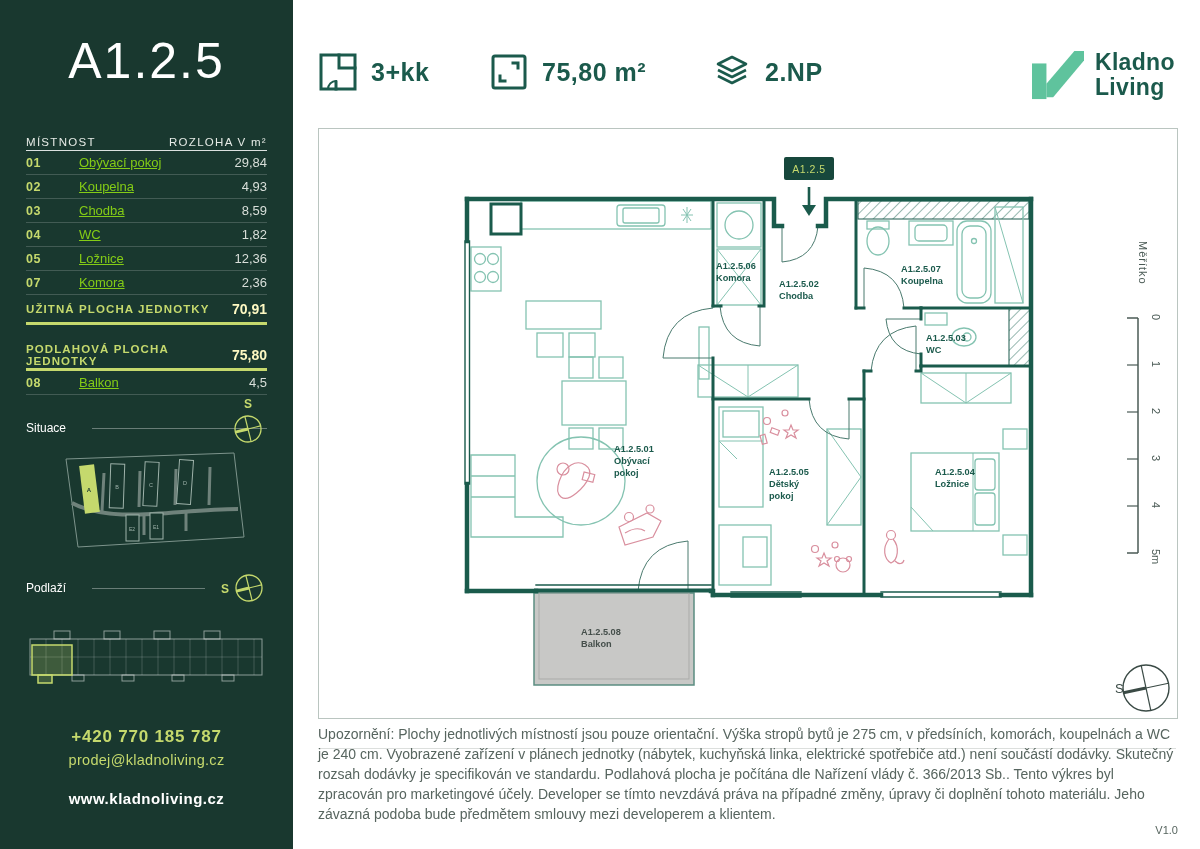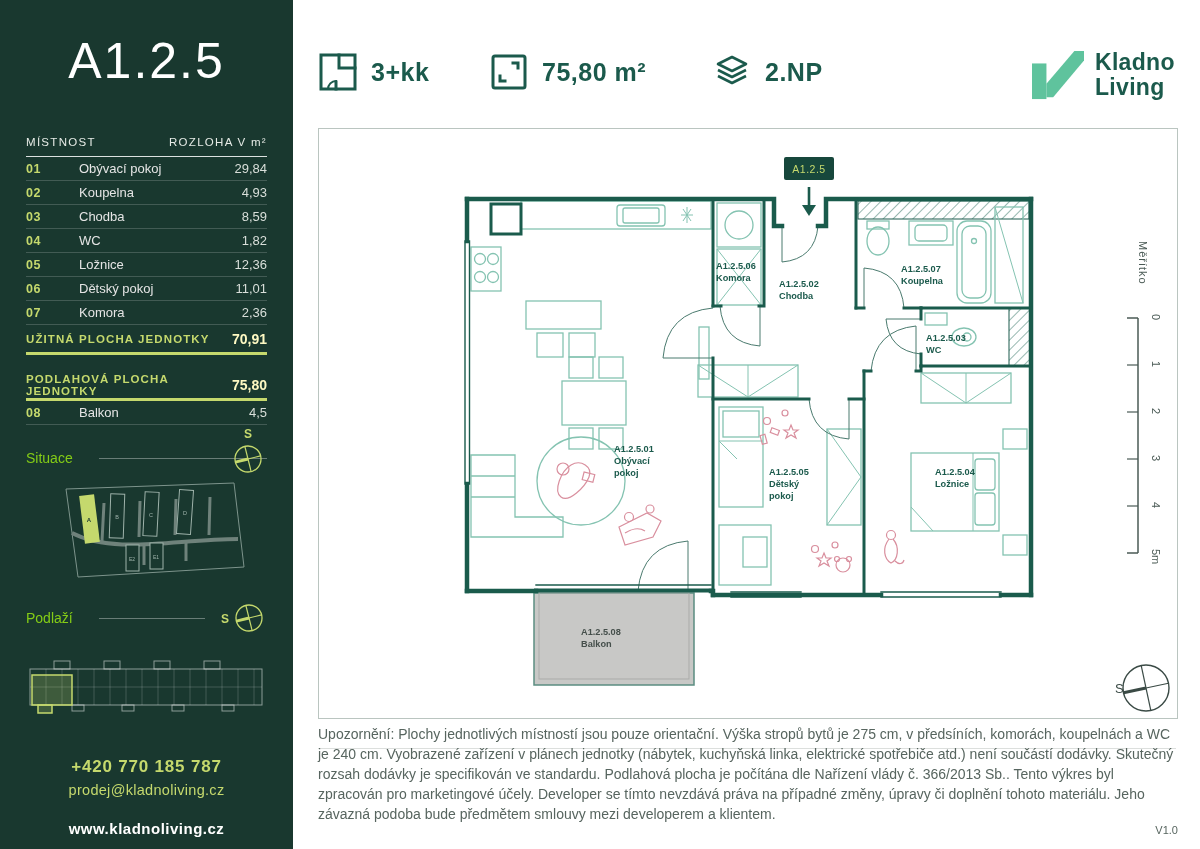--- a/index.html
+++ b/index.html
@@ -3,31 +3,31 @@
 <meta charset="utf-8">
 <style>
   * { margin:0; padding:0; box-sizing:border-box; }
   body { font-family:"Liberation Sans", sans-serif; background:#fff; }
   .page { position:relative; width:1196px; height:849px; background:#fff; overflow:hidden; }
 
   
   .sidebar { position:absolute; left:0; top:0; width:293px; height:849px; background:#19382f; color:#dfe4df; }
   .unit-title { margin-top:36px; text-align:center; font-size:50px; line-height:1; color:#fff; font-weight:500; letter-spacing:2px; }
   .rtable { margin:50px 26px 0 26px; }
-  .thead { display:flex; justify-content:space-between; font-size:11.5px; letter-spacing:1.3px; color:#e6ebe6; padding-bottom:8px; border-bottom:1.5px solid rgba(255,255,255,.85); }
+  .thead { display:flex; justify-content:space-between; font-size:11.5px; letter-spacing:1.3px; color:#e6ebe6; padding-bottom:2px; border-bottom:1.5px solid rgba(255,255,255,.85); }
   .trow { display:flex; align-items:center; height:24px; border-bottom:1px solid rgba(255,255,255,.18); font-size:13px;gap:26px; }
   .trow .num { width:27px; color:#c5d96d; font-weight:bold; font-size:12.5px; letter-spacing:.5px; }
-  .trow .rname { flex:1; color:#e5e5e5; }
+  .trow .rname { flex:1; color:#84cc16;text-decoration:underline; }
   .trow .rarea { color:#d9dfda; }
   .total-row { display:flex; align-items:center; height:30px; border-bottom:3px solid #c5d96d; }
   .total-row .tlabel { flex:1; color:#c5d96d; font-size:11.5px; font-weight:bold; letter-spacing:1.1px; }
   .total-row .tvalue { color:#fef9c3; font-size:14px; font-weight:bold; }
   .extras { margin-top:16px; }
   .section-head { position:relative; margin:18px 26px 0 26px; display:flex; align-items:center; height:30px; }
-  .section-head .slabel { font-size:14px; color:#84cc16; margin-right:26px; }
+  .section-head .slabel { font-size:12px; color:#ffffff; margin-right:26px; }
   .section-head .sline { flex:1; height:1px; background:rgba(255,255,255,.35); }
   .compass-a { position:absolute; right:-4px; top:-16px; }
   .mapwrap { margin:6px auto 0 auto; width:210px; }
   .floorwrap { margin:8px auto 0 auto; width:246px; }
   .contact { margin-top:24px; text-align:center; }
   .phone { color:#c5d96d; font-size:17px; font-weight:bold; letter-spacing:.8px; }
   .email { color:#c5d96d; font-size:14.5px; margin-top:5px; letter-spacing:.3px; }
   .web { color:#fff; font-size:15px; font-weight:bold; margin-top:22px; letter-spacing:.5px; }
 
   
@@ -73,25 +73,20 @@
       </div>
       <div class="trow">
         <span class="num">04</span>
         <span class="rname">WC</span>
         <span class="rarea">1,82</span>
       </div>
       <div class="trow">
         <span class="num">05</span>
         <span class="rname">Ložnice</span>
         <span class="rarea">12,36</span>
-      </div>
-      <div class="trow">
-        <span class="num">06</span>
-        <span class="rname">Dětský pokoj</span>
-        <span class="rarea">11,01</span>
       </div>
       <div class="trow">
         <span class="num">07</span>
         <span class="rname">Komora</span>
         <span class="rarea">2,36</span>
       </div>
       <div class="total-row">
         <span class="tlabel">UŽITNÁ PLOCHA JEDNOTKY</span>
         <span class="tvalue">70,91</span>
       </div>

